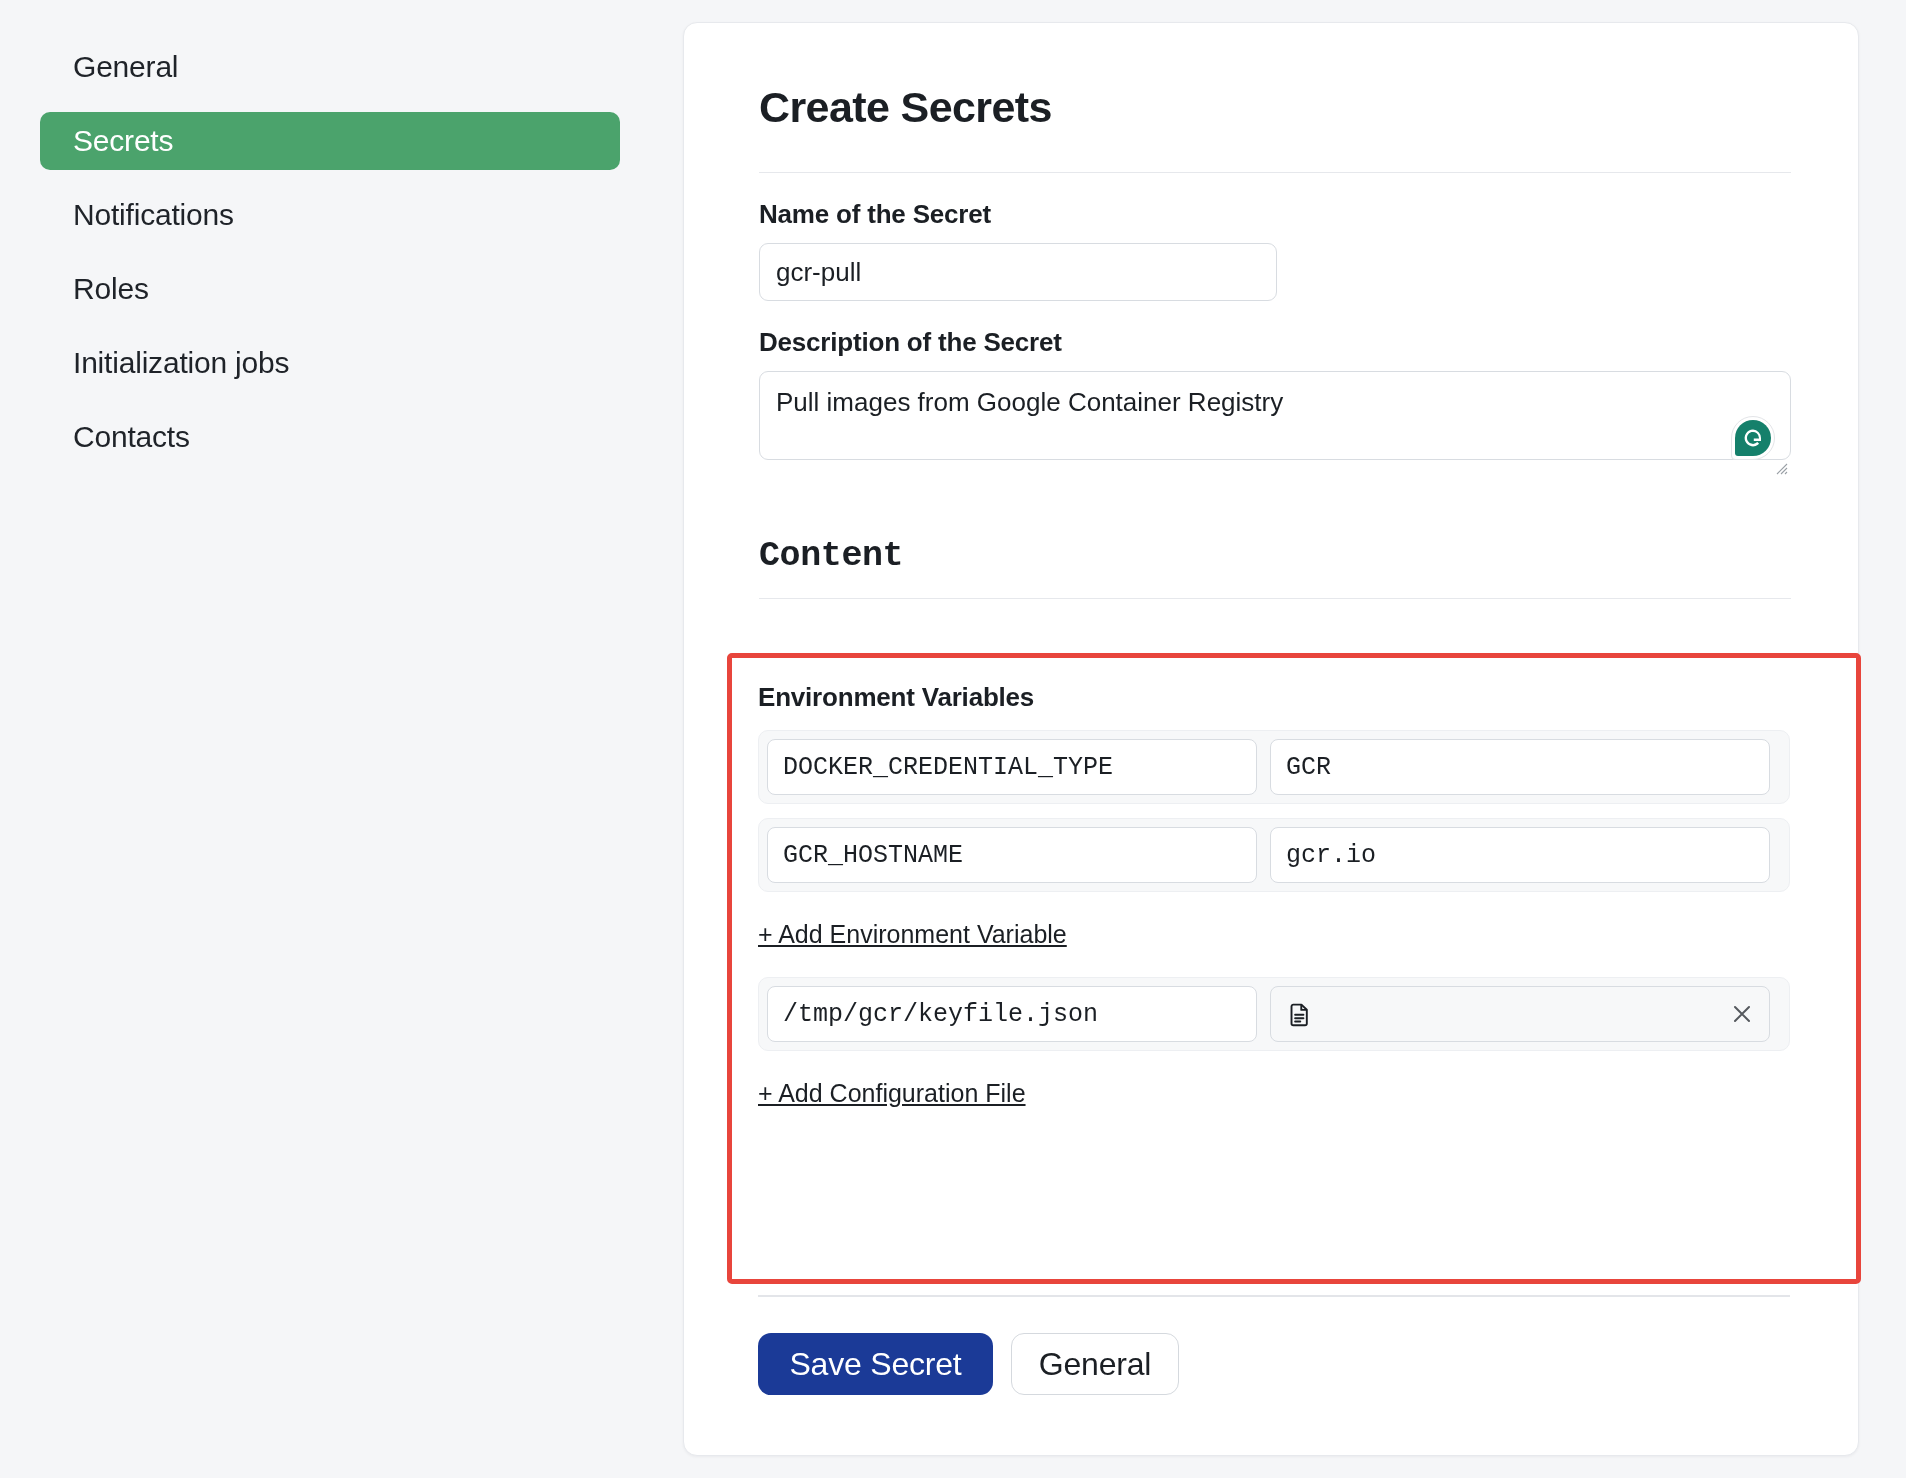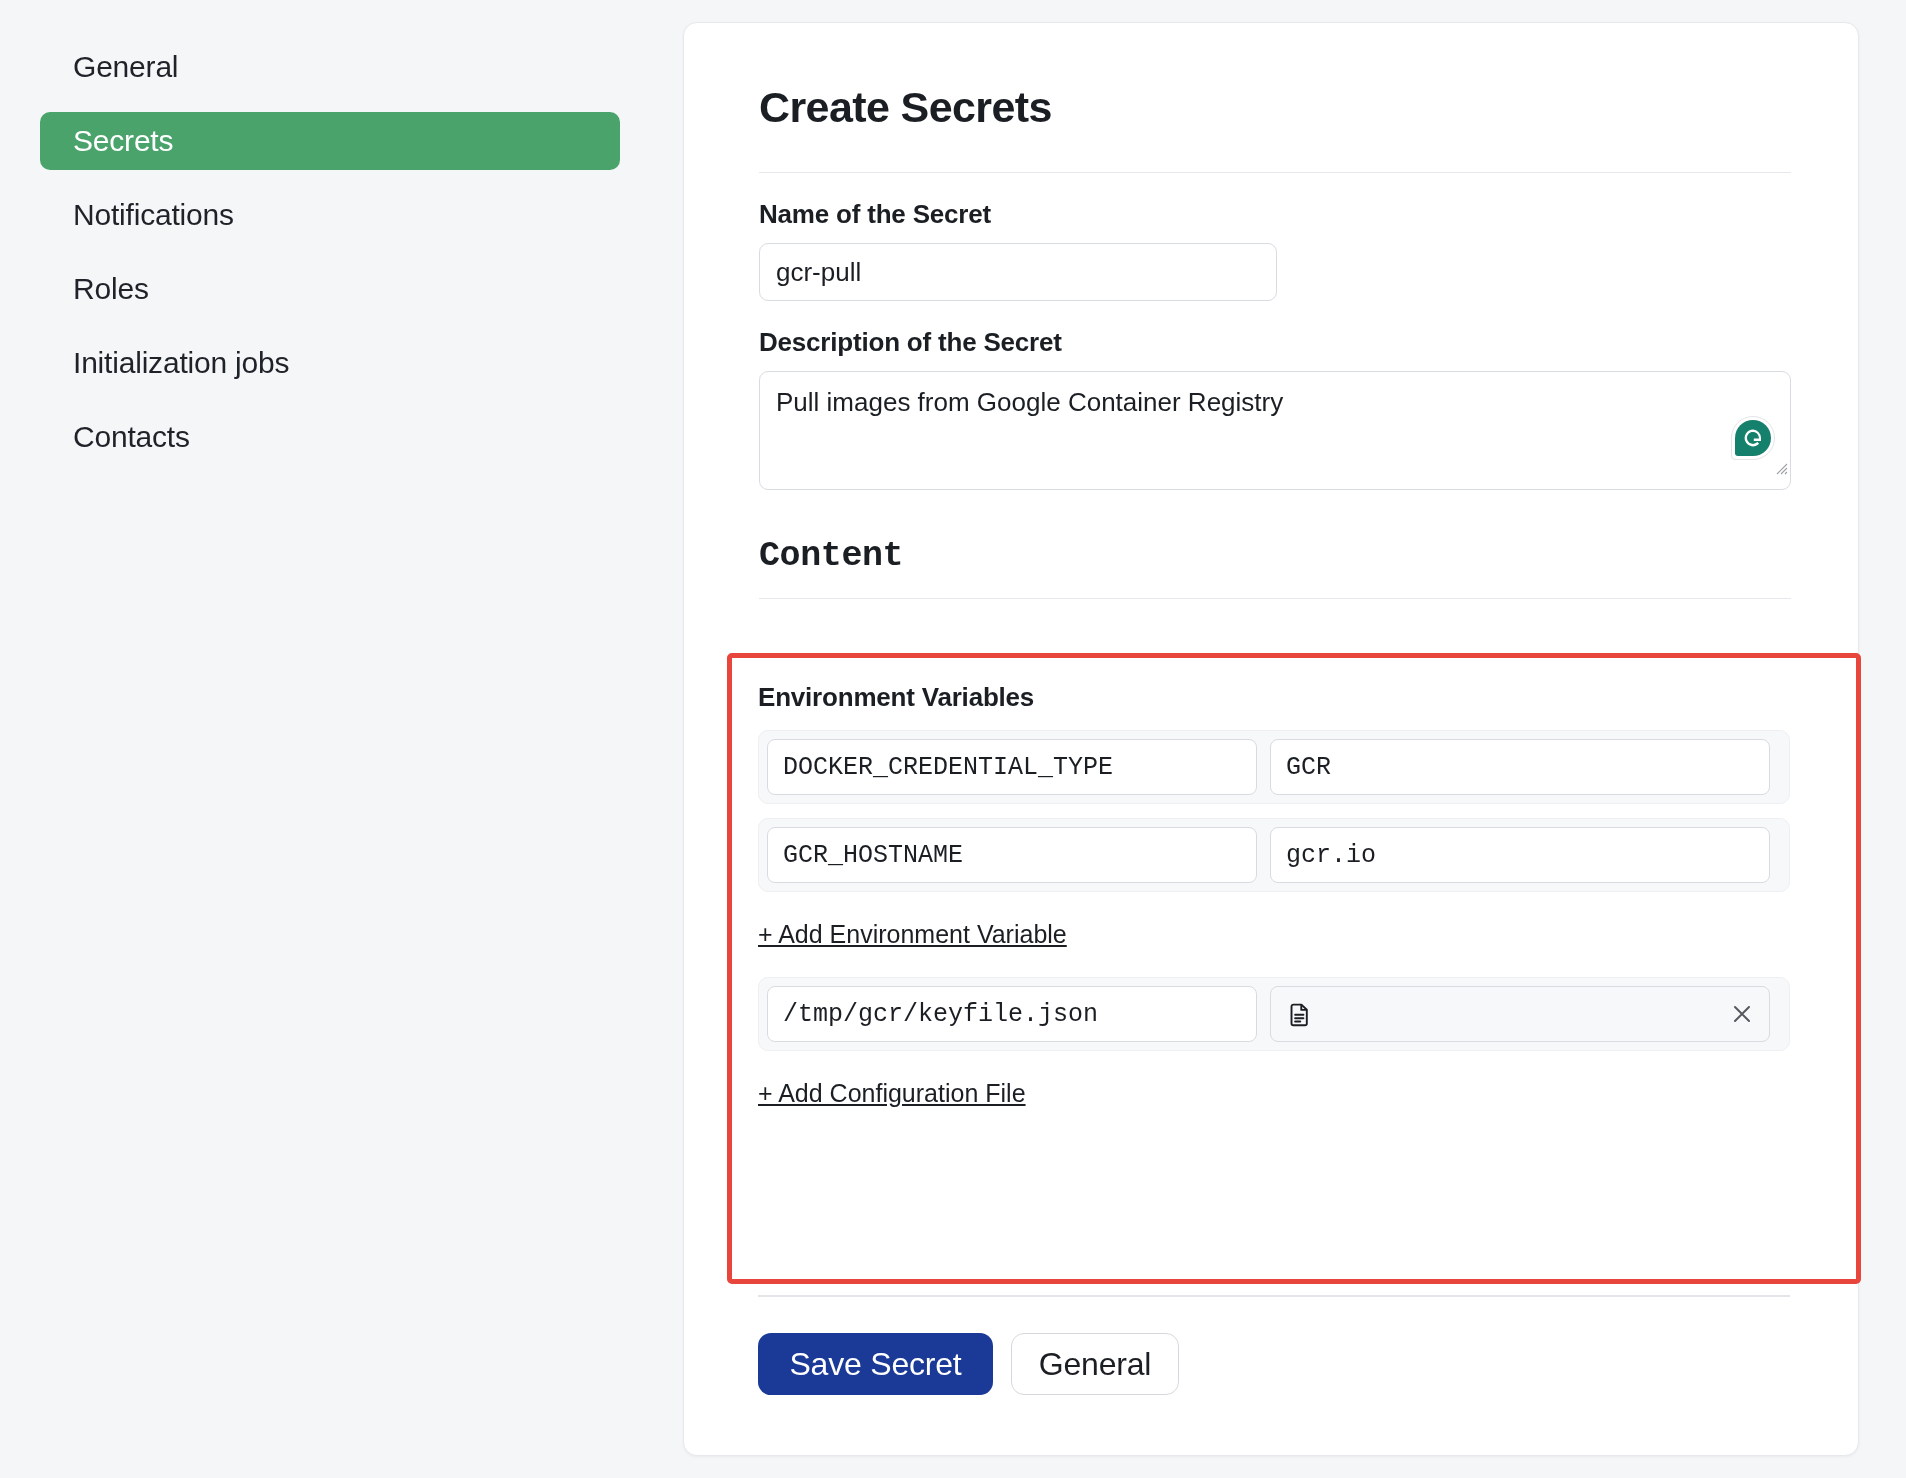--- a/index.html
+++ b/index.html
@@ -101,21 +101,21 @@
     outline: none;
   }
 
   .textarea-wrap {
     position: relative;
     width: 1032px;
     height: 107px;
   }
   textarea.desc {
     width: 1032px;
-    height: 119px;
+    height: 89px;
     border: 1px solid #d8dce1;
     border-radius: 9px;
     background: #ffffff;
     font-size: 26px;
     font-family: "Liberation Sans", sans-serif;
     color: #1b1f24;
     padding: 14px 16px;
     outline: none;
     resize: none;
     line-height: 1.25;

